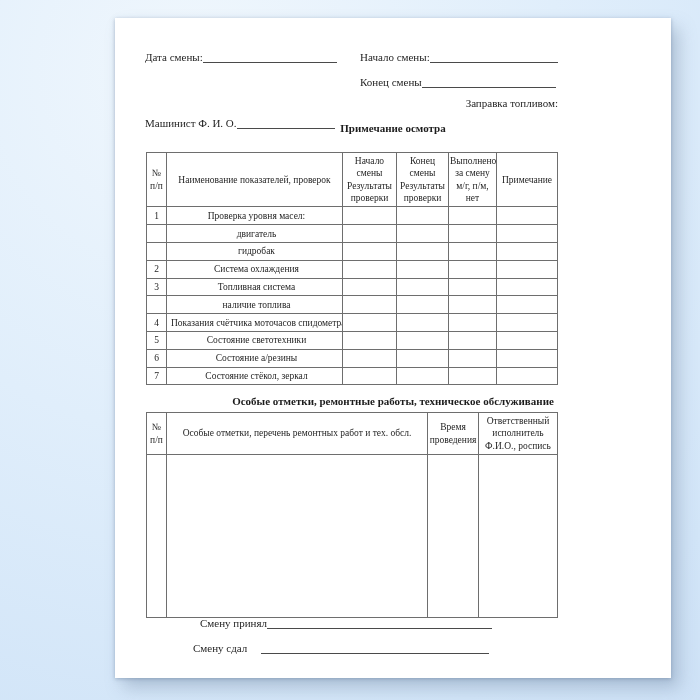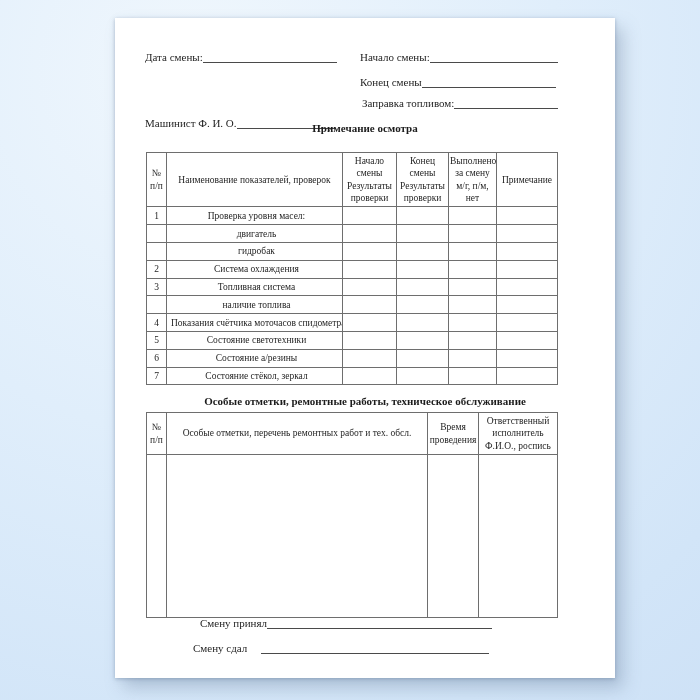--- a/index.html
+++ b/index.html
@@ -8,21 +8,21 @@
     overflow: hidden;
   }
   body {
     background: radial-gradient(130% 130% at 28% 10%, #f0f7fd 0%, #e0eefb 40%, #d2e5f8 75%, #cbdff5 100%);
     font-family: "Liberation Serif", "DejaVu Serif", serif;
     color: #222222;
   }
   .page {
     position: absolute;
     left: 115px; top: 18px;
-    width: 500px; height: 660px;
+    width: 556px; height: 660px;
     background: #ffffff;
     box-shadow: 0 1px 4px rgba(110,132,160,0.55), 8px 10px 16px rgba(110,132,160,0.38);
   }
   
   .field {
     position: absolute;
     display: flex;
     align-items: flex-end;
     font-size: 11px;
     line-height: 13px;
@@ -33,21 +33,21 @@
     flex: 1;
     border-bottom: 1px solid #4a4a4a;
     margin-bottom: 1px;
     min-height: 1px;
   }
   .field .gap { width: 14px; }
   .f-date     { left: 30px;  top: 33px;  width: 192px; }
   .f-start    { left: 245px; top: 33px;  width: 198px; }
   .f-end      { left: 245px; top: 58px;  width: 196px; }
   .f-machinist{ left: 30px;  top: 77px;  width: 190px; margin-top: 22px; }
-  .f-fuel     { left: 247px; top: 79px;  width: 196px; }
+  .f-fuel     { left: 247px; top: 79px;  width: 196px; flex-direction: column; }
   .f-accepted { left: 85px;  top: 599px; width: 292px; }
   .f-handed   { left: 78px;  top: 624px; width: 296px; }
 
   .title {
     position: absolute;
     left: 0; width: 100%;
     text-align: center;
     font-weight: bold;
     font-size: 11px;
     color: #1c1c1c;

